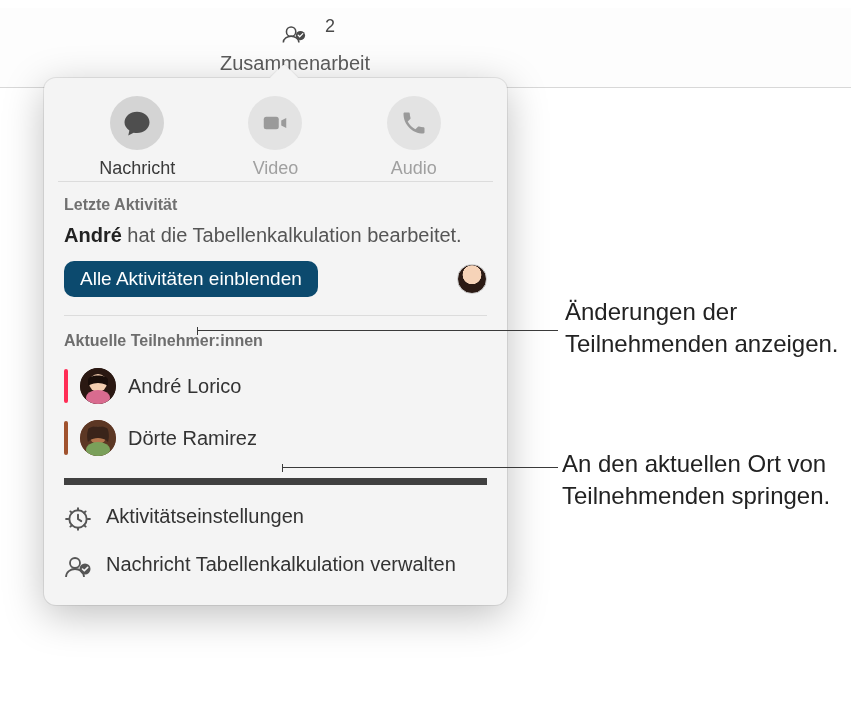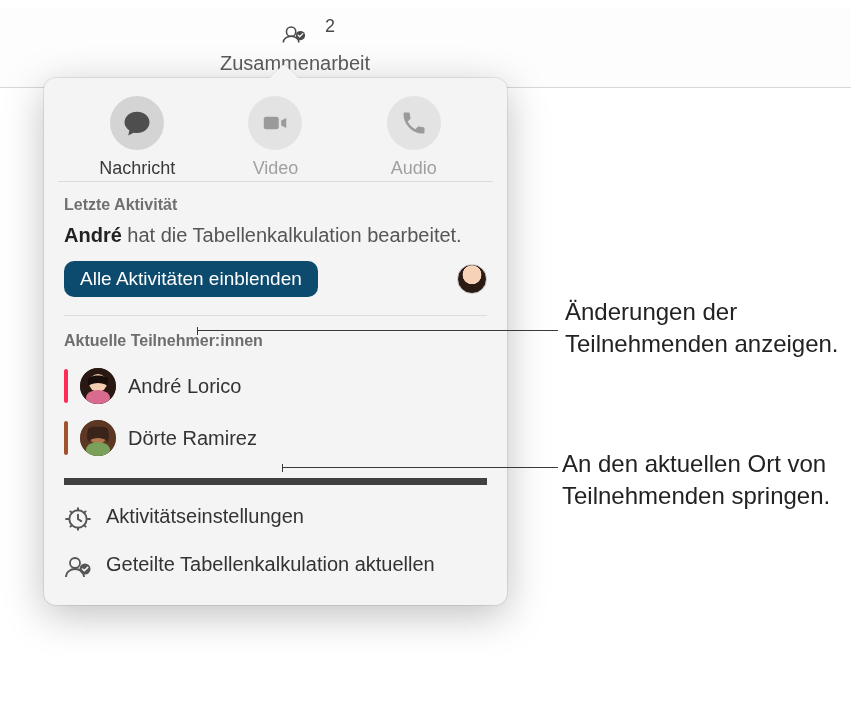--- a/index.html
+++ b/index.html
@@ -275,21 +275,21 @@
       </div>
       <div class="settings-row">
         <div class="settings-icon">
           <svg viewBox="0 0 28 24" width="28" height="24">
             <circle cx="11" cy="8" r="5" fill="none" stroke="#555" stroke-width="1.8"></circle>
             <path d="M2 22c0-5 4.5-8 9-8s9 3 9 8" fill="none" stroke="#555" stroke-width="1.8"></path>
             <circle cx="21" cy="14" r="5.5" fill="#555"></circle>
             <path d="M18.5 14l1.8 1.8 3.4-3.4" stroke="#f4f4f4" stroke-width="1.6" fill="none" stroke-linecap="round" stroke-linejoin="round"></path>
           </svg>
         </div>
-        <span>Geteilte Tabellenkalkulation aktuellen</span>
+        <span>Nachricht Tabellenkalkulation verwalten</span>
       </div>
     </div>
   </div>
 </div>
 
 <div class="callout-line" style="left:198px; top:330px; width:360px;"></div>
 <div class="callout" style="left:565px; top:296px;">
   <span>Änderungen der Teilnehmenden anzeigen.</span>
 </div>
 

